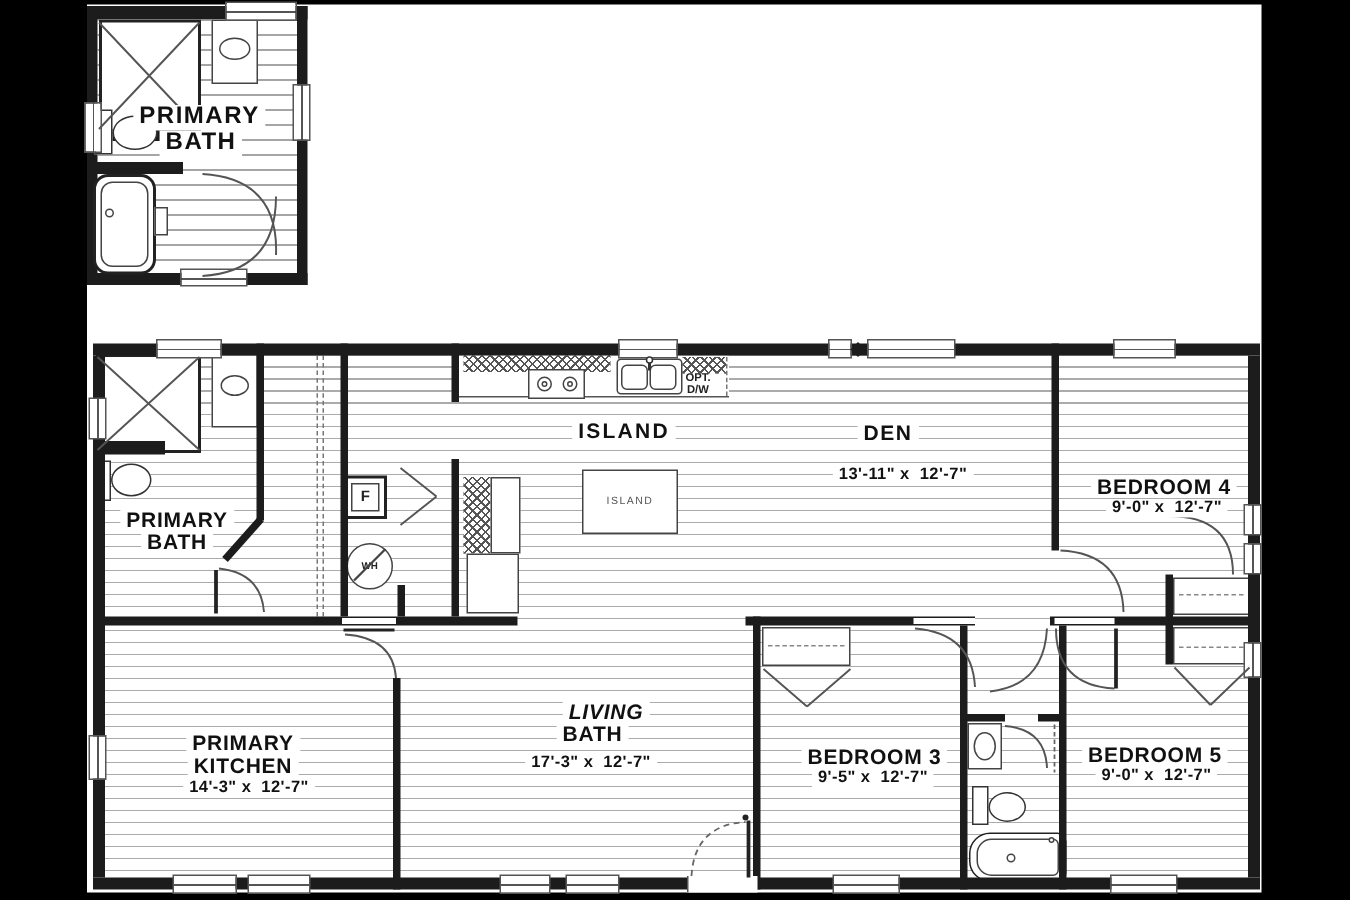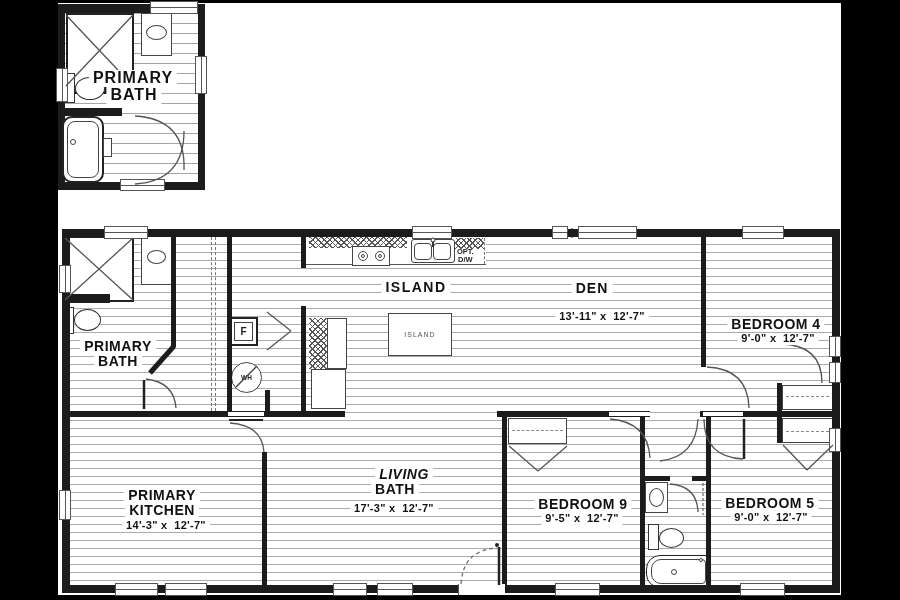--- a/index.html
+++ b/index.html
@@ -207,20 +207,20 @@
 <div class="lbl dims" style="left:778px;top:333px;">9'-0" x  12'-7"</div>
 
 <div class="lbl rm" style="left:162px;top:488px;">PRIMARY</div>
 <div class="lbl rm" style="left:162px;top:503px;">KITCHEN</div>
 <div class="lbl dims" style="left:166px;top:520px;">14'-3" x  12'-7"</div>
 
 <div class="lbl rm" style="left:404px;top:467px;font-style:italic;">LIVING</div>
 <div class="lbl rm" style="left:395px;top:482px;">BATH</div>
 <div class="lbl dims" style="left:394px;top:503px;">17'-3" x  12'-7"</div>
 
-<div class="lbl rm" style="left:583px;top:497px;">BEDROOM 9</div>
+<div class="lbl rm" style="left:583px;top:497px;">BEDROOM 3</div>
 <div class="lbl dims" style="left:582px;top:513px;">9'-5" x  12'-7"</div>
 
 <div class="lbl rm" style="left:770px;top:496px;">BEDROOM 5</div>
 <div class="lbl dims" style="left:771px;top:512px;">9'-0" x  12'-7"</div>
 
 <div class="abs" style="left:457px;top:247px;font-size:7.5px;font-weight:700;color:#222;">OPT.</div>
 <div class="abs" style="left:458px;top:255px;font-size:7.5px;font-weight:700;color:#222;">D/W</div>
 
 </body></html>

